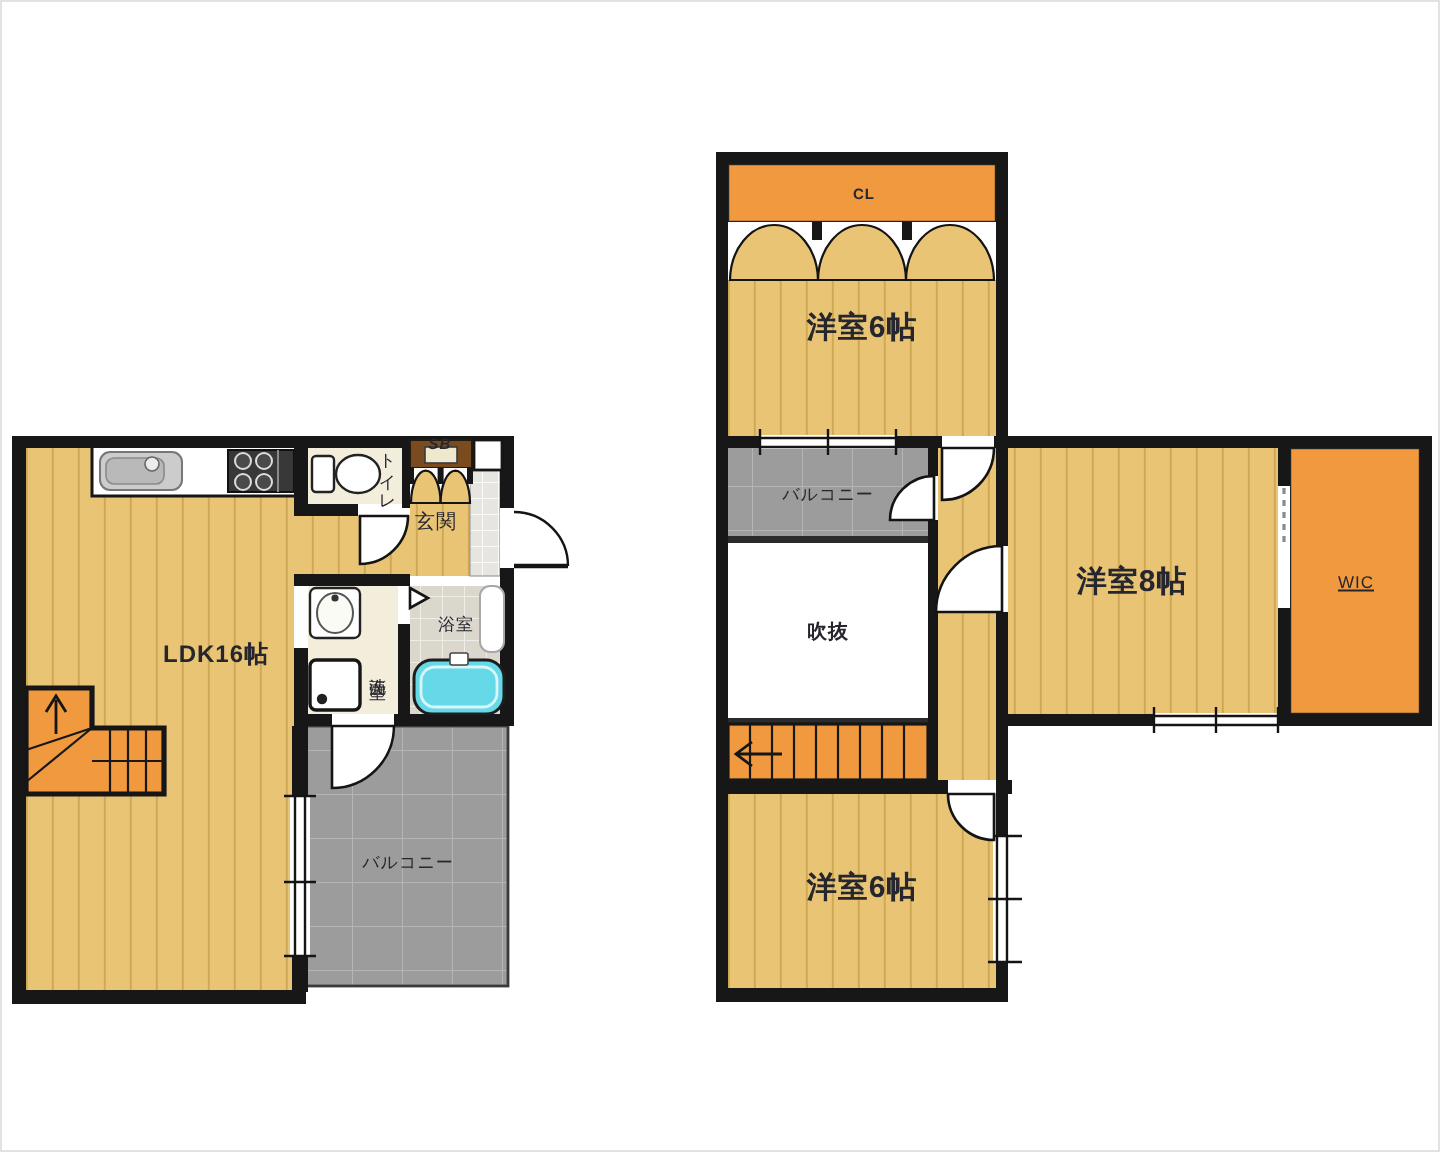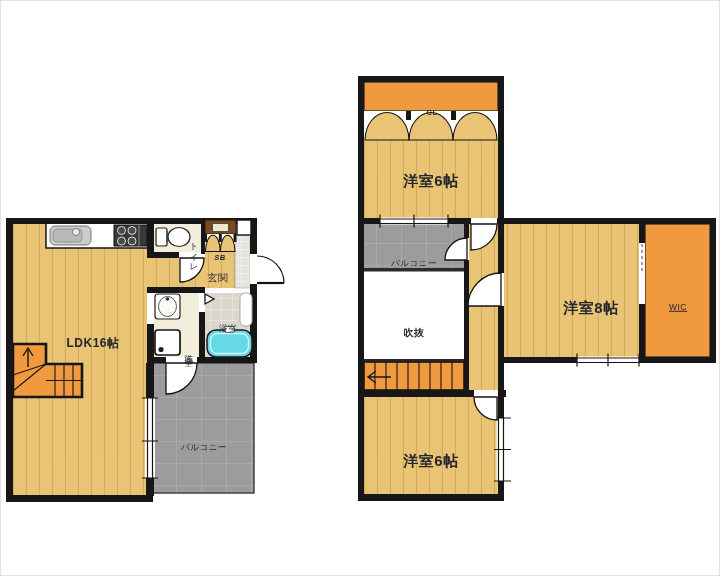--- a/index.html
+++ b/index.html
@@ -5,21 +5,21 @@
   html,body{margin:0;padding:0;background:#fff;}
   #stage{
     position:relative;width:720px;height:576px;background:#fff;
     font-family:"Liberation Sans","DejaVu Sans",sans-serif;overflow:hidden;
     border:1px solid #e2e2e2;box-sizing:border-box;
   }
   #plan{position:absolute;left:0;top:0;}
   .lbl{
     position:absolute;transform:translate(-50%,-50%);
     color:var(--label);white-space:nowrap;line-height:1;
-    text-align:left;letter-spacing:.5px;margin-top:16px;
+    text-align:left;letter-spacing:.5px;
   }
   .lbl.v{writing-mode:vertical-rl;text-orientation:upright;letter-spacing:1px;}
   .s12{font-size:12px;font-weight:bold;}
   .s11{font-size:15px;font-weight:600;}
   .s10{font-size:10px;font-weight:400;}
   .s9{font-size:10px;font-weight:600;}
   .s8{font-size:8.5px;font-weight:500;}
   .s7{font-size:7.5px;font-weight:700;}
   .wall{fill:var(--wall);}
   .open{fill:#ffffff;}
@@ -217,29 +217,29 @@
       <path d="M497.5 417 V480 M502.5 417 V480 M493 417 H510 M493 448.5 H510 M493 480 H510" class="winline"></path>
     </g>
 
     <path d="M470 223 H496 A26 26 0 0 1 470 249 Z" class="door"></path>
     <path d="M466 259 V237 A22 22 0 0 0 444 259 Z" class="door"></path>
     <path d="M500 305 V272 A33 33 0 0 0 467 305 Z" class="door"></path>
     <path d="M496 396 H473 A23 23 0 0 0 496 419 Z" class="door"></path>
   </g>
 </svg>
 
-<div class="lbl s12" style="left:92px;top:326px;">LDK16帖</div>
+<div class="lbl s12" style="left:107px;top:326px;">LDK16帖</div>
 <div class="lbl v s8" style="left:193px;top:235px;">トイレ</div>
-<div class="lbl s7" style="left:219px;top:241px;font-style:italic;">SB</div>
+<div class="lbl s7" style="left:219px;top:221px;font-style:italic;">SB</div>
 <div class="lbl s10" style="left:217px;top:261px;">玄関</div>
 <div class="lbl v s8" style="left:188px;top:333px;">洗面室</div>
 <div class="lbl s8" style="left:227px;top:311px;">浴室</div>
 <div class="lbl s8" style="left:203px;top:430px;">バルコニー</div>
 
 <div class="lbl s7" style="left:431px;top:96px;">CL</div>
 <div class="lbl s11" style="left:430px;top:163px;">洋室6帖</div>
 <div class="lbl s8" style="left:413px;top:246px;">バルコニー</div>
 <div class="lbl s9" style="left:413px;top:316px;">吹抜</div>
-<div class="lbl s11" style="left:590px;top:290px;">洋室8帖</div>
+<div class="lbl s11" style="left:565px;top:290px;">洋室8帖</div>
 <div class="lbl s8" style="left:677px;top:290px;text-decoration:underline;">WIC</div>
 <div class="lbl s11" style="left:430px;top:443px;">洋室6帖</div>
 
 </div>
 
 </body></html>

